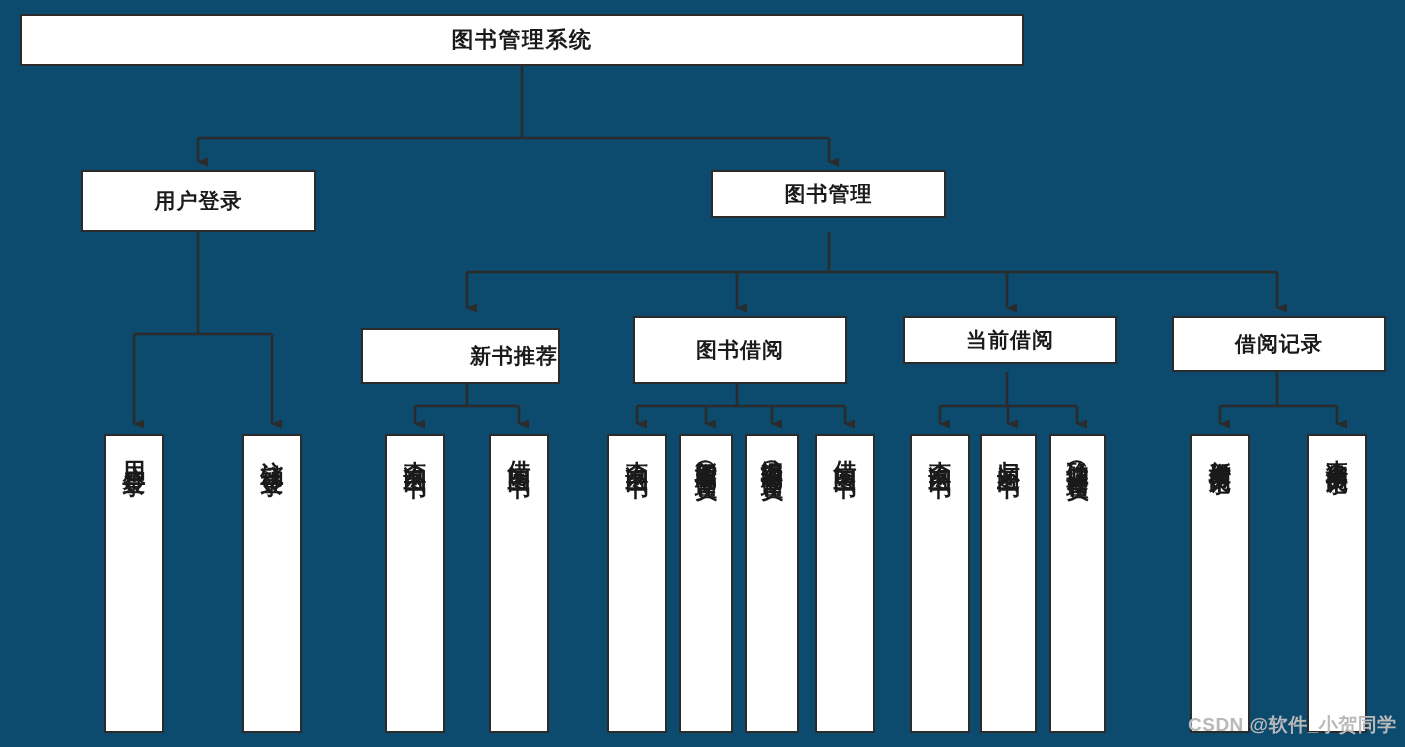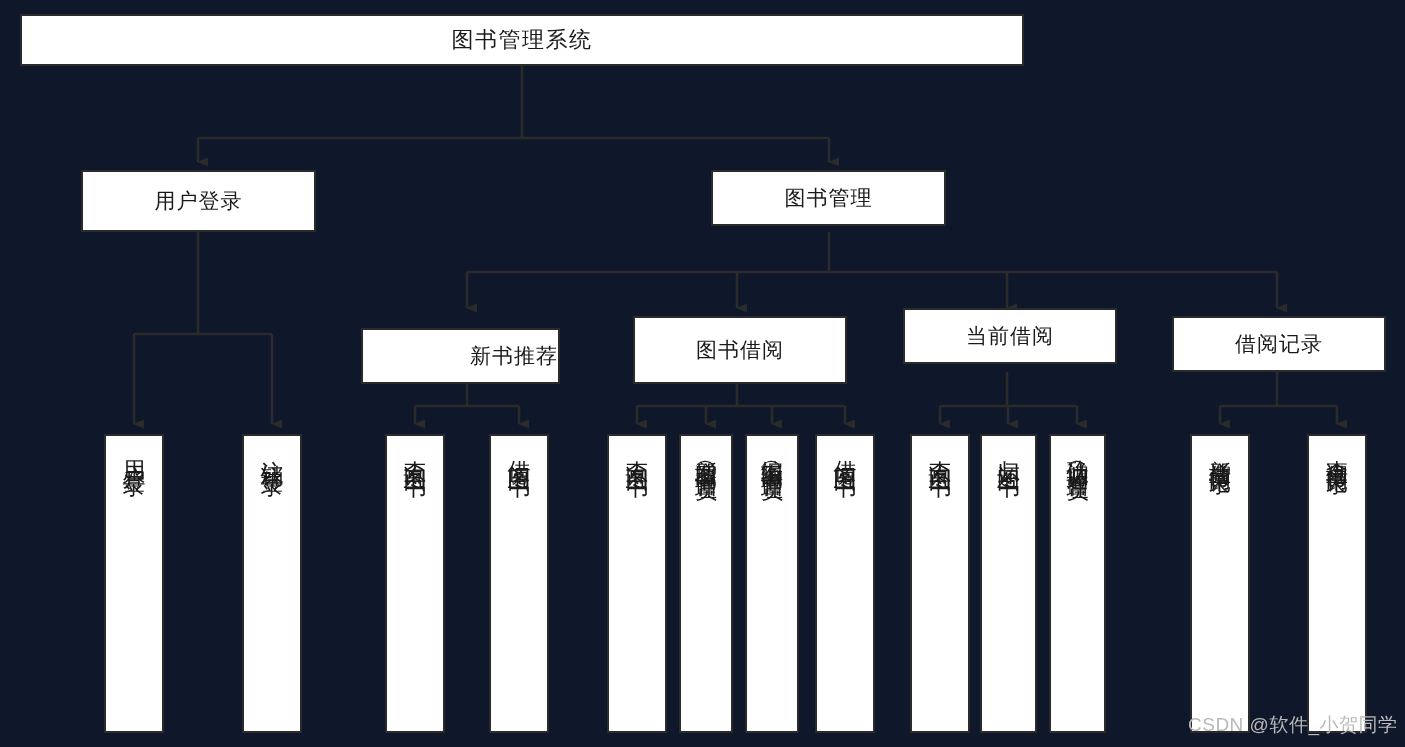--- a/index.html
+++ b/index.html
@@ -7,22 +7,23 @@
     padding: 0;
     background: #ffffff;
   }
   body {
     font-family: "Liberation Sans", "DejaVu Sans", sans-serif;
   }
   #diagram-root {
     position: relative;
     width: 1405px;
     height: 747px;
-    background: #0f172a;
+    background: #0c4a6e;
     overflow: hidden;
+    font-weight: bold;
   }
   #edge-layer {
     position: absolute;
     left: 0;
     top: 0;
     width: 1405px;
     height: 747px;
   }
   .node {
     position: absolute;
@@ -132,31 +133,31 @@
     </g>
   </svg>
 
   <div class="node h root" style="left:20px; top:14px; width:1004px; height:52px;">
     <span class="label">图书管理系统</span>
   </div>
 
   <div class="node h" style="left:81px; top:170px; width:235px; height:62px;">
     <span class="label">用户登录</span>
   </div>
-  <div class="node h" style="left:711px; top:170px; width:235px; height:56px;">
+  <div class="node h" style="left:711px; top:170px; width:235px; height:48px;">
     <span class="label">图书管理</span>
   </div>
 
   <div class="node h" style="left:361px; top:328px; width:199px; height:56px;justify-content:flex-end;">
     <span class="label">新书推荐</span>
   </div>
   <div class="node h" style="left:633px; top:316px; width:214px; height:68px;">
     <span class="label">图书借阅</span>
   </div>
-  <div class="node h" style="left:903px; top:308px; width:214px; height:56px;">
+  <div class="node h" style="left:903px; top:316px; width:214px; height:48px;">
     <span class="label">当前借阅</span>
   </div>
   <div class="node h" style="left:1172px; top:316px; width:214px; height:56px;">
     <span class="label">借阅记录</span>
   </div>
 
   <div class="node v" style="left:104px; top:434px; width:60px; height:299px;">
     <span class="label">用户登录</span>
   </div>
   <div class="node v" style="left:242px; top:434px; width:60px; height:299px;">

